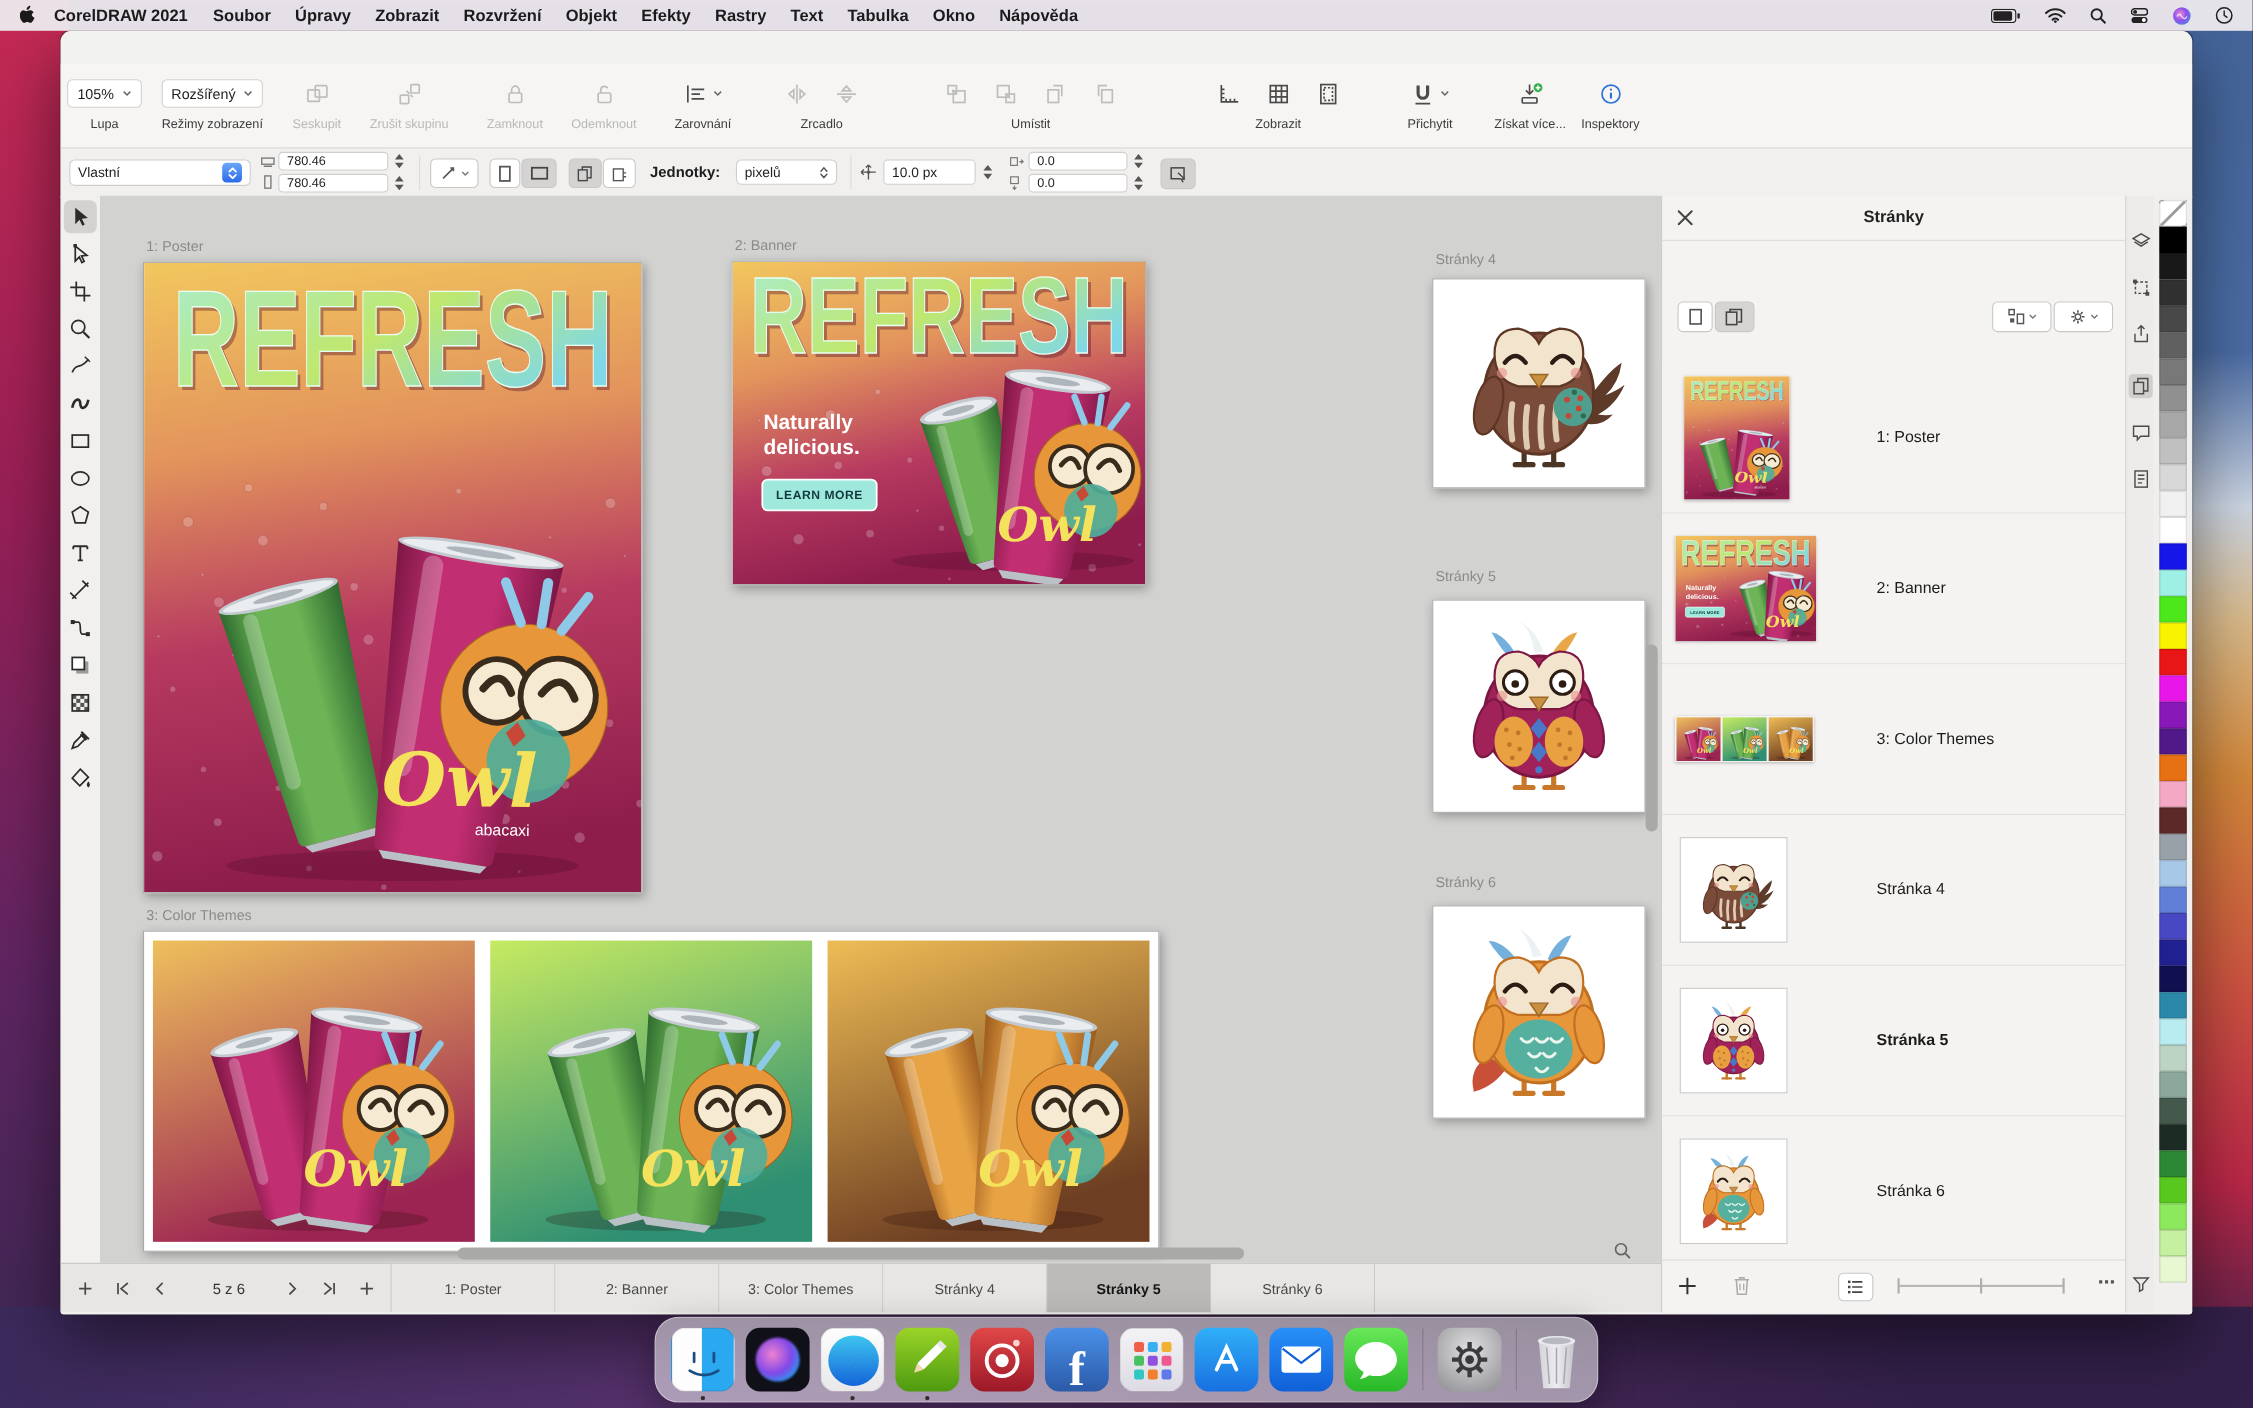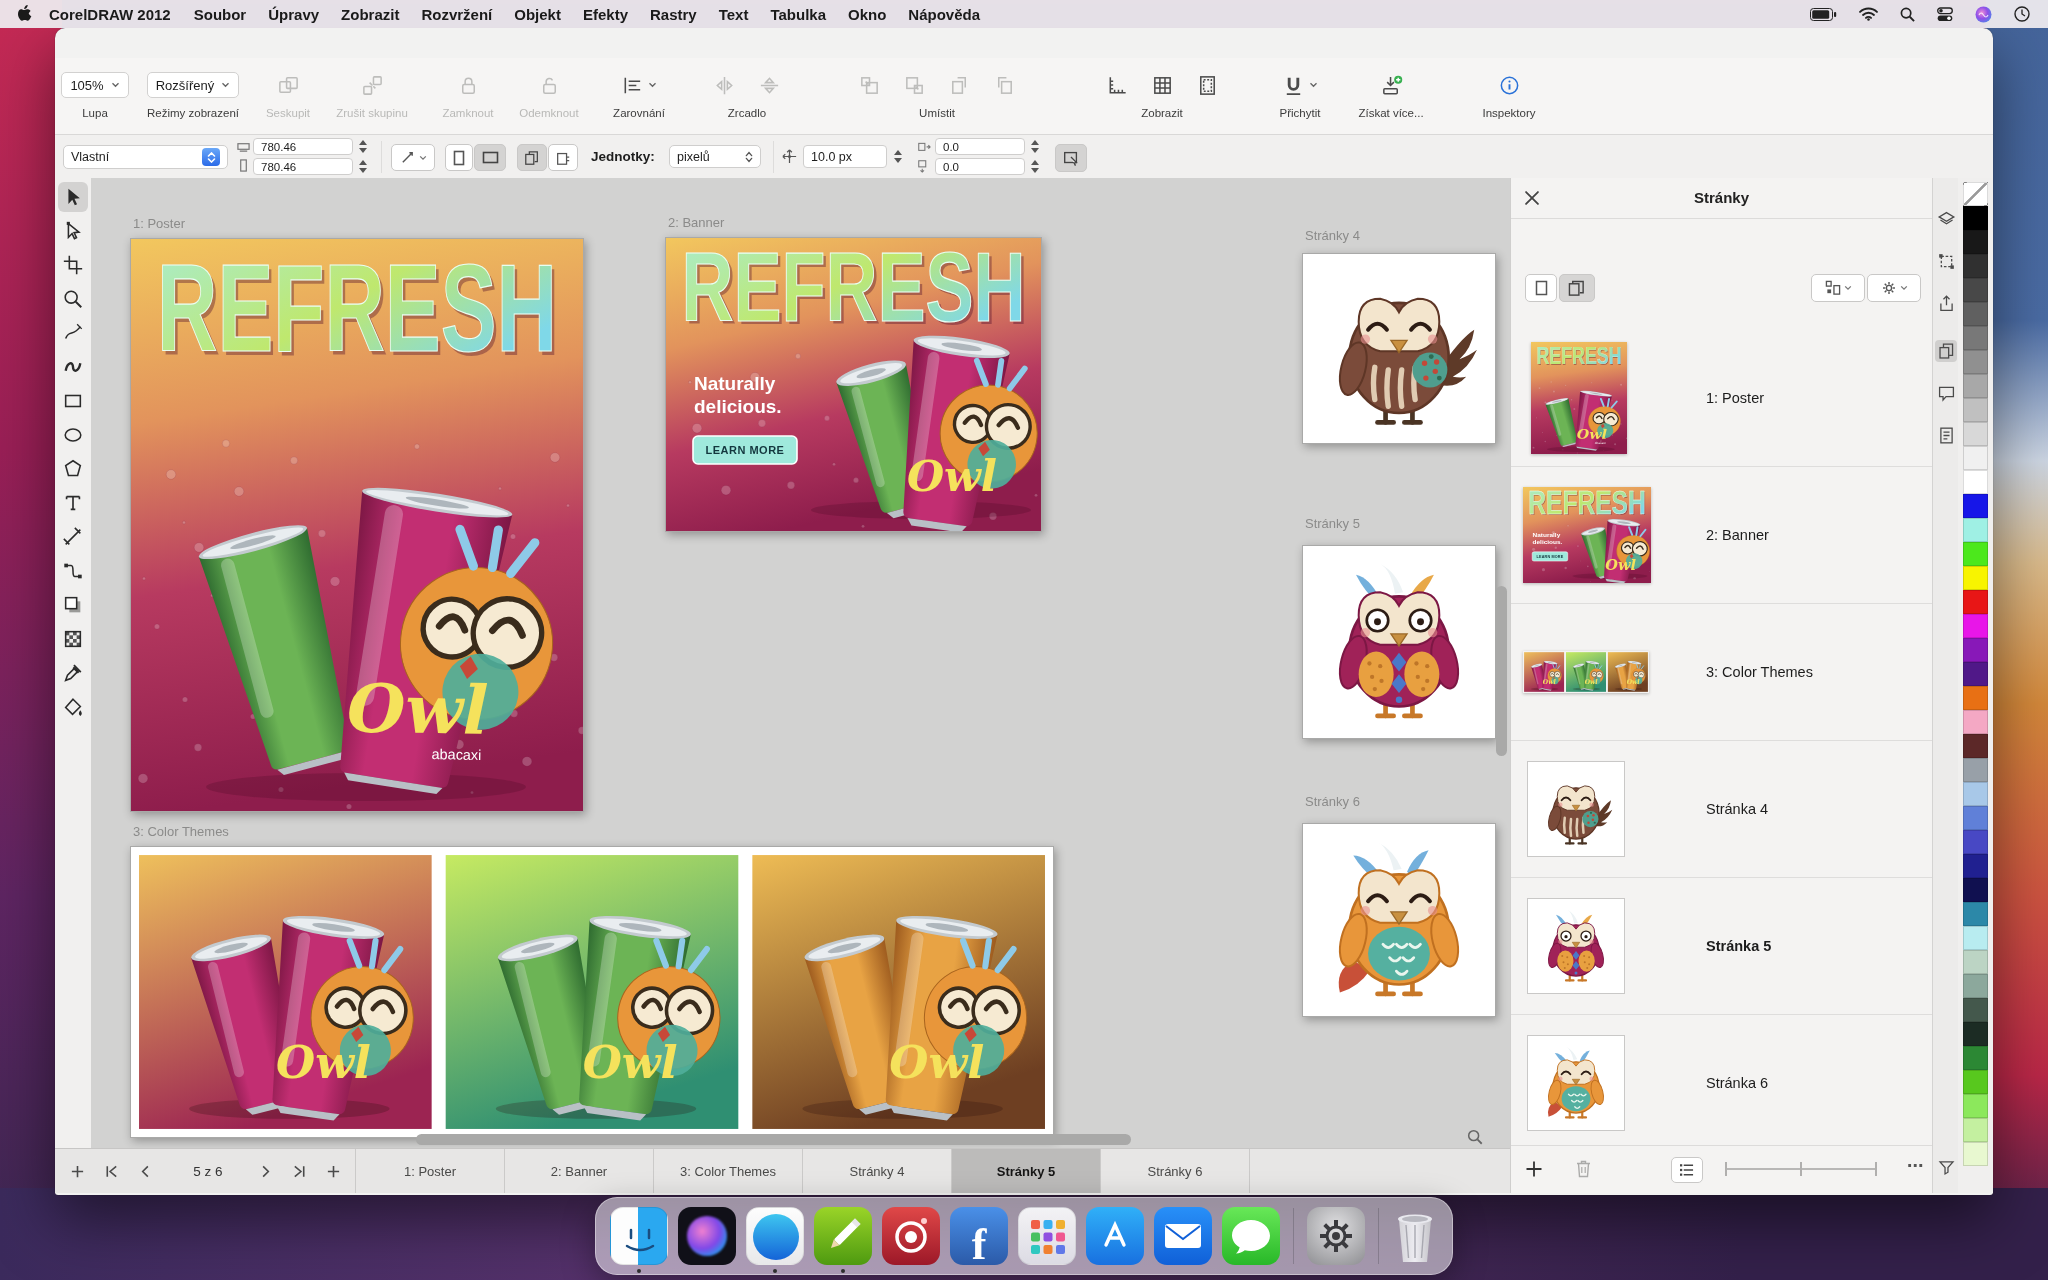--- a/index.html
+++ b/index.html
@@ -108,21 +108,21 @@
   <div class="abs" id="wall-right"></div>
   <div class="abs" id="wall-bottom"></div>
 
   <div class="abs" id="menubar">
     <span class="apple">
       <svg viewBox="0 0 17 20" width="15" height="18" fill="#1a1a1a">
           <path d="M12.1 10.6c0-2.6 2.1-3.8 2.2-3.9-1.2-1.8-3.1-2-3.7-2-1.6-.2-3 .9-3.8.9-.8 0-2-.9-3.3-.9C1.8 4.8 0 6.7 0 10c0 1.9.7 3.9 1.6 5.2.8 1.2 1.7 2.5 3 2.4 1.2 0 1.6-.8 3.1-.8s1.9.8 3.2.8c1.3 0 2.1-1.2 2.9-2.4.9-1.4 1.3-2.7 1.3-2.8-.1 0-2.9-1.1-3-3.8z"></path>
           <path d="M9.9 2.9c.7-.8 1.1-2 1-3-1 0-2.1.7-2.8 1.5-.6.7-1.2 1.9-1 2.9 1.1.1 2.2-.6 2.8-1.4z"></path>
         </svg>
     </span>
-    <span class="app-name">CorelDRAW 2012</span>
+    <span class="app-name">CorelDRAW 2021</span>
     <span id="menu-items" style="display:flex;">
         <span class="menu-item">Soubor</span>
         <span class="menu-item">Úpravy</span>
         <span class="menu-item">Zobrazit</span>
         <span class="menu-item">Rozvržení</span>
         <span class="menu-item">Objekt</span>
         <span class="menu-item">Efekty</span>
         <span class="menu-item">Rastry</span>
         <span class="menu-item">Text</span>
         <span class="menu-item">Tabulka</span>
@@ -328,21 +328,21 @@
           <div class="tb-icons">
             <svg width="23" height="23" viewBox="0 0 24 24" fill="none" stroke="#4b4b4b" stroke-width="1.6">
               <path d="M11 3 v9 M7.5 8.5 l3.5 3.5 3.5 -3.5"></path>
               <rect x="4" y="15.5" width="14" height="5" rx="1"></rect>
               <circle cx="19" cy="6" r="4.2" fill="#38b050" stroke="none"></circle>
               <path d="M19 3.8 v4.4 M16.8 6 h4.4" stroke="#fff" stroke-width="1.5"></path>
             </svg>
           </div>
           <div class="tb-label">Získat více...</div>
         </div>
-        <div class="tb-group" style="left: 1414px; width: 80px;">
+        <div class="tb-group" style="left: 1369px; width: 80px;">
           <div class="tb-icons">
             <svg width="23" height="23" viewBox="0 0 24 24" fill="none" stroke="#4b4b4b" stroke-width="1.6">
               <circle cx="12" cy="12" r="8.5" stroke="#2a72d8"></circle>
               <circle cx="12" cy="7.8" r="1.1" fill="#2a72d8" stroke="none"></circle>
               <path d="M12 10.8 v5.5" stroke="#2a72d8" stroke-width="2"></path>
             </svg>
           </div>
           <div class="tb-label">Inspektory</div>
         </div>
       </div>

